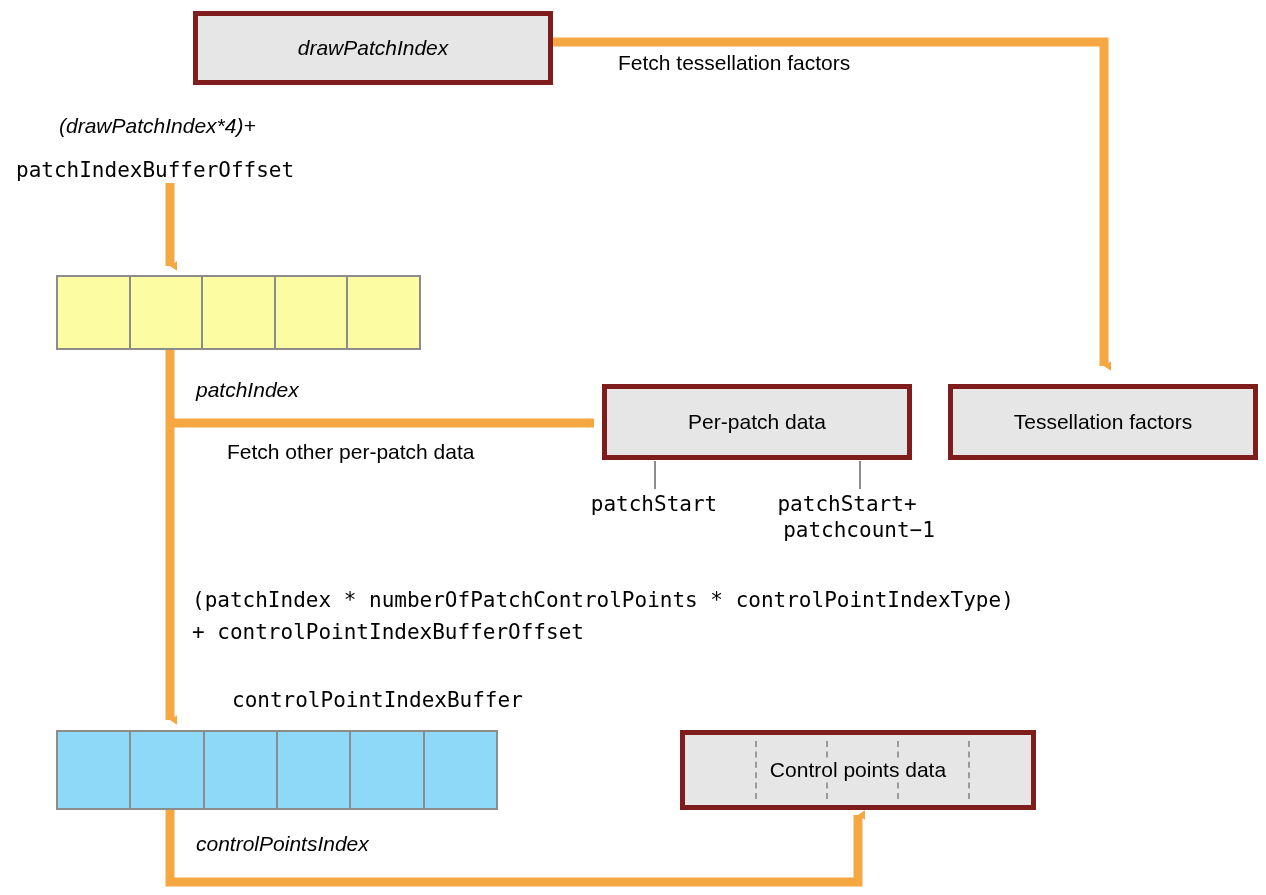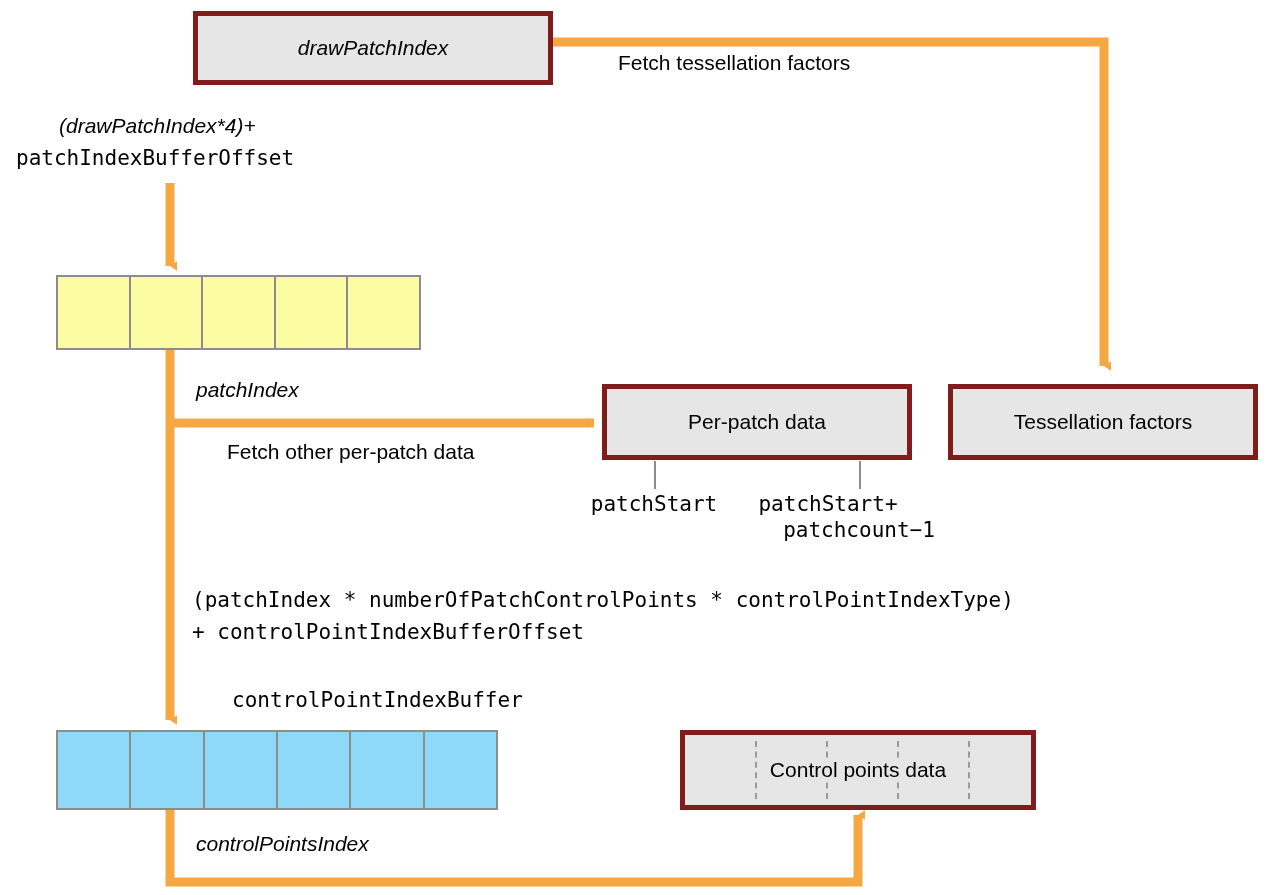--- a/index.html
+++ b/index.html
@@ -171,32 +171,32 @@
     <div class="cell"></div>
     <div class="cell"></div>
     <div class="cell"></div>
     <div class="cell"></div>
   </div>
 
   <div class="text-label sans" style="left:618px; top:51px;">Fetch tessellation factors</div>
 
   <div class="text-label sans-italic" style="left:59px; top:114px;">(drawPatchIndex*4)+</div>
 
-  <div class="text-label mono" style="left:16px; top:146px;">patchIndexBufferOffset</div>
+  <div class="text-label mono" style="left:16px; top:158px;">patchIndexBufferOffset</div>
 
   <div class="text-label sans-italic" style="left:196px; top:378px;">patchIndex</div>
 
   <div class="text-label sans" style="left:227px; top:440px;">Fetch other per-patch data</div>
 
   <div class="tick" style="left:654px; top:461px; height:28px;"></div>
   <div class="tick" style="left:859px; top:461px; height:28px;"></div>
 
   <div class="text-label mono centered" style="left:574px; top:492px; width:160px;">patchStart</div>
 
-  <div class="text-label mono centered" style="left:748px; top:492px; width:160px;">patchStart+</div>
+  <div class="text-label mono centered" style="left:767px; top:492px; width:160px;">patchStart+</div>
   <div class="text-label mono centered" style="left:779px; top:518px; width:160px;">patchcount−1</div>
 
   <div class="text-label mono" style="left:192px; top:588px;">(patchIndex * numberOfPatchControlPoints * controlPointIndexType)</div>
   <div class="text-label mono" style="left:192px; top:620px;">+ controlPointIndexBufferOffset</div>
 
   <div class="text-label sans-italic" style="left:196px; top:832px;">controlPointsIndex</div>
 
 </div>
 
 </body></html>

